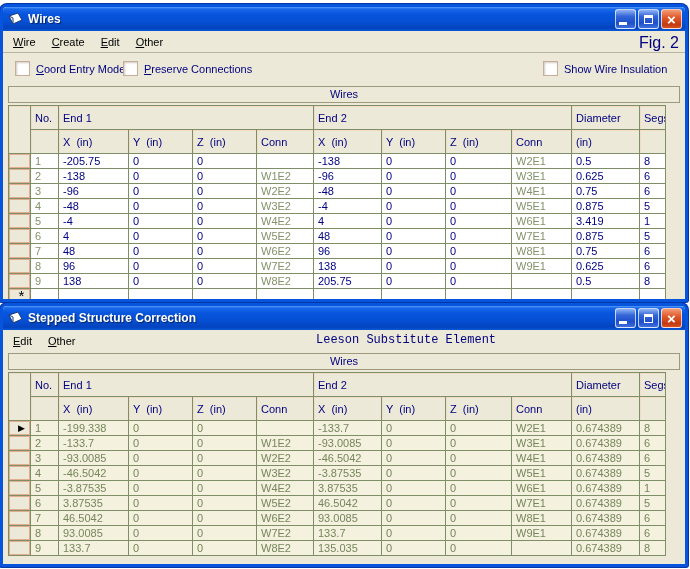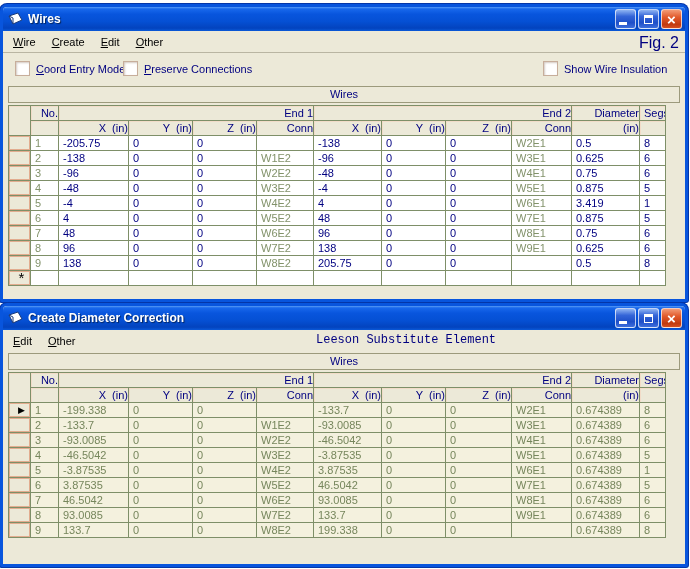--- a/index.html
+++ b/index.html
@@ -45,22 +45,22 @@
 
   
   .table-wrap{margin:2px 5px 0 5px;}
   .band{height:15px;line-height:14px;border:1px solid #9C9A7C;background:#ECE9D8;
         color:#000080;text-align:center;margin-bottom:2px;}
 
   table.grid{border-collapse:collapse;table-layout:fixed;width:657px;
              font-size:11px;background:#ECE9D8;}
   table.grid th,table.grid td{border:1px solid #7E8F68;padding:0 0 0 4px;
              overflow:hidden;white-space:pre;box-sizing:border-box;}
-  table.grid th{background:#ECE9D8;color:#000080;font-weight:normal;height:15px;
-             text-align:right;box-shadow:inset 1px 1px 0 #F2DCC8;margin-top:8px;}
+  table.grid th{background:#ECE9D8;color:#000080;font-weight:normal;height:24px;
+             text-align:left;box-shadow:inset 1px 1px 0 #F2DCC8;margin-top:8px;}
   th.c{text-align:center;padding-left:0;}
   td{height:15px;}
   .w1 tbody td{height:15px;}
   .w1 td{background:#fff;color:#000080;}
   .w2 td{background:#F4F1DE;color:#76865C;}
   td.sel,th.sel{background:#ECE9D8 !important;box-shadow:inset 0 0 0 1px #E2AC8F;padding:0;text-align:center;}
   .w1 td.no,.w1 td.conn{color:#82926A;}
   td.newmark{font-size:15px;line-height:10px;color:#000;}
   tr.current td{border-top:1px dotted #3A3A46;border-bottom:1px dotted #3A3A46;}
   td.marker{color:#000;font-size:9px;}
@@ -296,21 +296,21 @@
       </div>
   </div>
 </div>
 
 <div class="window" id="win2">
   <div class="titlebar">
     <svg class="win-icon" viewBox="0 0 15 14">
       <path d="M1 4 L10 1 L14 8 L5 12 Z" fill="#ffffff" stroke="#1A3A7A" stroke-width="1"></path>
       <path d="M1 4 L5 6 L5 12" fill="none" stroke="#1A3A7A" stroke-width="1"></path>
     </svg>
-    <span class="title-text">Create Diameter Correction</span>
+    <span class="title-text">Stepped Structure Correction</span>
     <span class="tb-btn btn-blue">
         <span class="glyph-min"></span>
       </span>
     <span class="tb-btn btn-blue">
         <span class="glyph-max"></span>
       </span>
     <span class="tb-btn btn-red">
         <span class="glyph-close">×</span>
       </span>
   </div>
@@ -475,21 +475,21 @@
               <td class="num">0.674389</td>
               <td class="num">6</td>
             </tr>
             <tr>
               <td class="sel marker"></td>
               <td class="no">9</td>
               <td class="num">133.7</td>
               <td class="num">0</td>
               <td class="num">0</td>
               <td class="conn">W8E2</td>
-              <td class="num">199.338</td>
+              <td class="num">135.035</td>
               <td class="num">0</td>
               <td class="num">0</td>
               <td class="conn"></td>
               <td class="num">0.674389</td>
               <td class="num">8</td>
             </tr>
           </tbody>
         </table>
       </div>
   </div>

